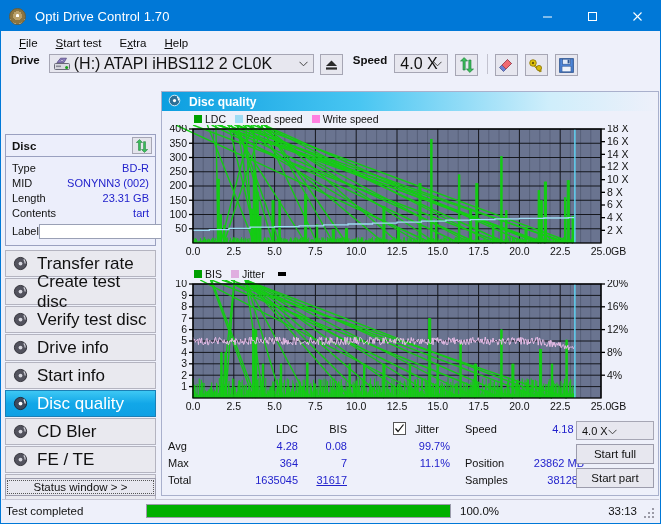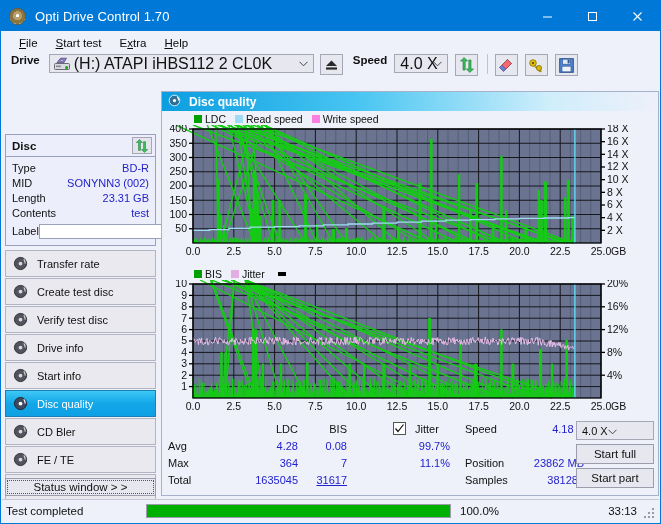--- a/index.html
+++ b/index.html
@@ -106,21 +106,21 @@
   .navlist{margin:4px 3px 0 3px;}
   .navitem{
     height:27px;margin-bottom:1px;border:1px solid #b4b4c0;background:#e9e9ef;
     display:flex;align-items:center;padding-left:7px;box-sizing:border-box;
   }
   .navitem.active{
     background:linear-gradient(to bottom,#3ec8f4 0%,#12a7e8 50%,#0ea0e4 100%);
     border-color:#1b7fb5;
   }
   .navitem.active .nav-label{color:#fff;}
-  .nav-label{font-size:11px;color:#111;margin-left:9px;}
+  .nav-label{font-size:17px;color:#111;margin-left:9px;}
   .nav-ic{width:15px;height:15px;flex:none;}
   .statusbtn-wrap{position:absolute;left:3px;right:3px;bottom:26px;}
   .statusbtn{
     height:18px;border:1px solid #9c9cac;background:#e7e7ef;
     display:flex;align-items:center;justify-content:center;box-sizing:border-box;
     outline:1px dotted #555;outline-offset:-3px;
   }
   .statusbtn span{font-size:11.5px;color:#111;}
   
   .main{
@@ -303,21 +303,21 @@
           <div class="drow">
             <span class="dk">MID</span>
             <span class="dv">SONYNN3 (002)</span>
           </div>
           <div class="drow">
             <span class="dk">Length</span>
             <span class="dv">23.31 GB</span>
           </div>
           <div class="drow">
             <span class="dk">Contents</span>
-            <span class="dv">test</span>
+            <span class="dv">tart</span>
           </div>
           <div class="label-row">
             <span class="dk">Label</span>
             <input class="label-input" type="text" value="" style="">
             <span class="disc-ic-btn">
               <svg width="14" height="14" viewBox="0 0 16 16">
                 <circle cx="8" cy="8" r="7" fill="#e2e06a" stroke="#8e8a2c" stroke-width="1"></circle>
                 <circle cx="8" cy="8" r="4" fill="#c9c65a" stroke="#8e8a2c" stroke-width=".5"></circle>
                 <circle cx="8" cy="8" r="1.6" fill="#f4f2d8" stroke="#8e8a2c" stroke-width=".5"></circle>
               </svg>

